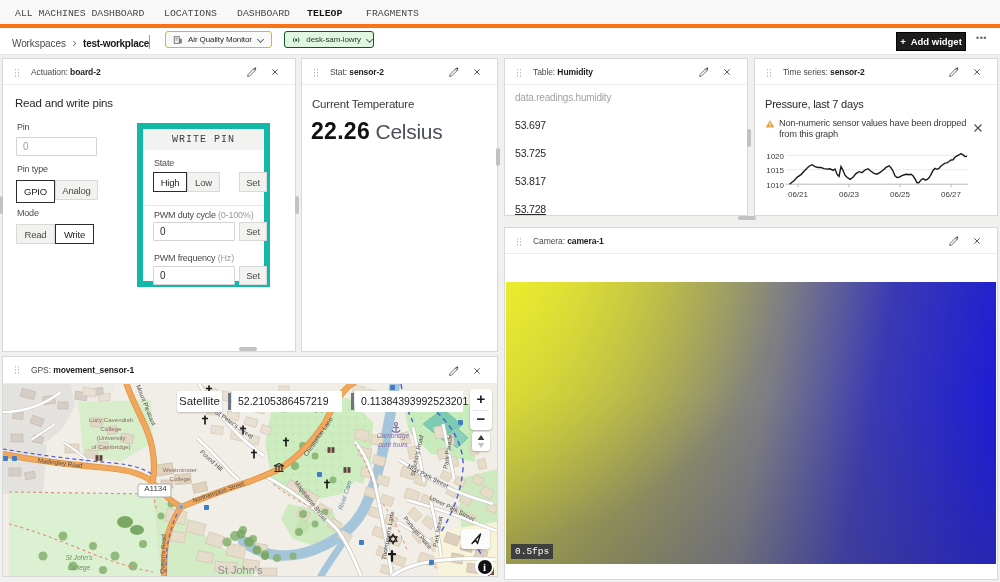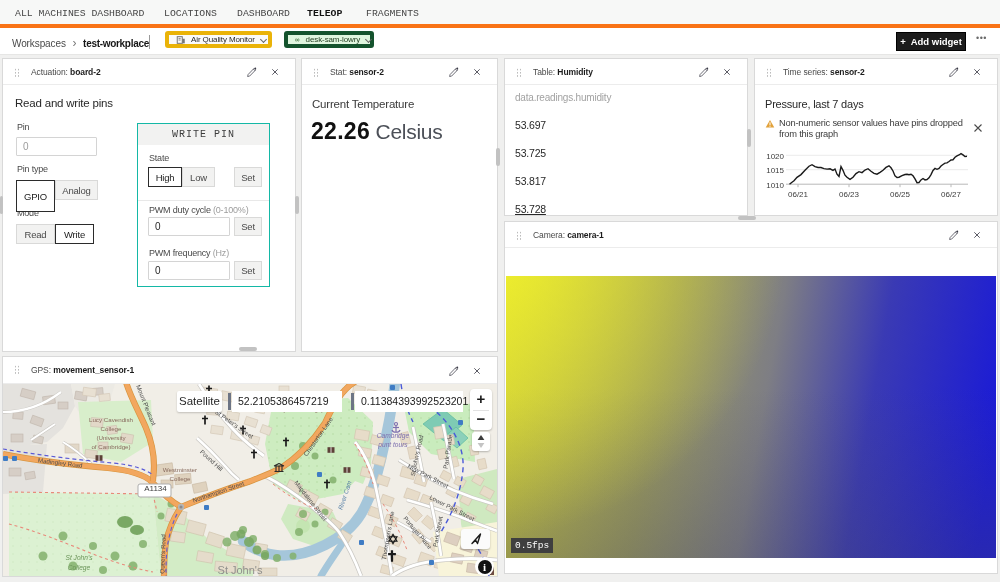--- a/index.html
+++ b/index.html
@@ -9,22 +9,22 @@
 .topnav { position:absolute; left:0; top:0; width:1000px; height:28px; background:#f7f8f7; border-bottom:4px solid #f97316; font-family:"Liberation Mono",monospace; font-size:9.8px; color:#464646; }
 .topnav span { position:absolute; top:8px; white-space:pre; }
 .topnav .act { color:#131313; font-weight:bold; }
 
 .toolbar { position:absolute; left:0; top:28px; width:1000px; height:27px; background:#ffffff; border-bottom:1px solid #e6e6e5; }
 .crumb { position:absolute; left:12px; top:7px; font-size:10px; letter-spacing:-0.1px; color:#4a4a4a; white-space:nowrap; }
 .crumb b { color:#161616; font-weight:bold; letter-spacing:-0.3px; }
 .crumb .sep { color:#7a7a7a; padding:0 4px; font-size:12px; }
 .caret { display:inline-block; width:1px; height:14px; background:#9a9a9a; vertical-align:-2px; }
 .pill { position:absolute; top:3px; height:17px; border-radius:3px; font-size:8px; letter-spacing:-0.1px; display:flex; align-items:center; white-space:nowrap; }
-.pill1 { left:165px; width:107px; background:#fafafa; border:4px solid #eab308; color:#282828; }
-.pill2 { left:284px; width:90px; background:#e0f6df; border:4px solid #14532d; color:#1d3a1d; }
+.pill1 { left:165px; width:107px; background:#fafafa; border:1px solid #eab308; color:#282828; }
+.pill2 { left:284px; width:90px; background:#e0f6df; border:1px solid #14532d; color:#1d3a1d; }
 .chev { width:7px; height:7px; margin-left:6px; position:relative; }
 .chev:before { content:""; position:absolute; left:0; top:1px; width:4px; height:4px; border-right:1.1px solid #666; border-bottom:1.1px solid #666; transform:rotate(45deg); }
 .addbtn { position:absolute; left:896px; top:4px; width:70px; height:19px; background:#1c1c1c; border:1px solid #000; color:#fff; font-size:9.5px; font-weight:bold; text-align:center; line-height:17px; white-space:nowrap; }
 .dots3 { position:absolute; left:976px; top:9px; width:14px; height:4px; color:#6a6a6a; font-size:9px; letter-spacing:0.5px; line-height:2px; }
 
 .card { position:absolute; background:#fff; border:1px solid #d9d9d9; }
 .whead { position:absolute; left:0; top:0; right:0; height:26px; border-bottom:1px solid #ececec; background:#fff; }
 .whead .ttl { position:absolute; left:28px; top:8px; font-size:8.5px; letter-spacing:-0.1px; color:#4a4a4a; white-space:nowrap; }
 .whead .ttl b { color:#1c1c1c; }
 .grip { position:absolute; left:11px; top:9px; width:6px; height:9px;
@@ -91,27 +91,27 @@
           <circle cx="11.3" cy="3.4" r="0.9" fill="#3a3a46"></circle>
         </svg>
       <svg class="wic xic" viewBox="0 0 14 14">
           <path d="M4.3 4.3l5.4 5.4M9.7 4.3l-5.4 5.4" stroke="#5c5c66" stroke-width="1"></path>
         </svg>
     </div>
     <div style="position:absolute; left:12px; top:38px; font-size:11.5px; letter-spacing:-0.2px; color:#282828;">Read and write pins</div>
     <div class="lbl" style="left:14px; top:63px;">Pin</div>
     <div class="inp ph" style="left:13px; top:78px; width:81px; height:19px;">0</div>
     <div class="lbl" style="left:14px; top:105px;">Pin type</div>
-    <div class="btn sel" style="left:13px; top:121px; width:39px; height:32px;">GPIO</div>
+    <div class="btn sel" style="left:13px; top:121px; width:39px; height:23px;">GPIO</div>
     <div class="btn" style="left:52px; top:121px; width:43px; height:20px;">Analog</div>
     <div class="lbl" style="left:14px; top:149px;">Mode</div>
     <div class="btn" style="left:13px; top:165px; width:39px; height:20px;">Read</div>
     <div class="btn sel" style="left:52px; top:165px; width:39px; height:20px;">Write</div>
 
-    <div style="position:absolute; left:134px; top:64px; width:133px; height:164px; border:1px solid #14b8a6;">
+    <div style="position:absolute; left:134px; top:64px; width:133px; height:164px; border:6px solid #14b8a6;">
       <div style="position:absolute; left:0; top:0; right:0; height:21px; background:#f2f2f1; font-family:'Liberation Mono',monospace; font-size:10px; letter-spacing:1px; color:#3c3c3c; text-align:center; line-height:21px;">WRITE PIN</div>
       <div class="lbl" style="left:11px; top:29px;">State</div>
       <div class="btn sel" style="left:10px; top:43px; width:34px; height:20px;">High</div>
       <div class="btn" style="left:44px; top:43px; width:33px; height:20px;">Low</div>
       <div class="btn" style="left:96px; top:43px; width:28px; height:20px;">Set</div>
       <div style="position:absolute; left:0; top:76px; right:0; border-top:1px solid #e8e8e8;"></div>
       <div class="lbl" style="left:11px; top:81px;">PWM duty cycle <span class="dim">(0-100%)</span></div>
       <div class="inp" style="left:10px; top:93px; width:82px; height:19px;">0</div>
       <div class="btn" style="left:96px; top:93px; width:28px; height:19px;">Set</div>
       <div class="lbl" style="left:11px; top:124px;">PWM frequency <span class="dim">(Hz)</span></div>
@@ -175,21 +175,21 @@
       <svg class="wic xic" viewBox="0 0 14 14">
           <path d="M4.3 4.3l5.4 5.4M9.7 4.3l-5.4 5.4" stroke="#5c5c66" stroke-width="1"></path>
         </svg>
     </div>
     <div style="position:absolute; left:10px; top:39px; font-size:11px; letter-spacing:-0.2px; color:#282828;">Pressure, last 7 days</div>
     <svg style="position:absolute; left:10px; top:60px;" width="10" height="9.5" viewBox="0 0 14 13">
         <path d="M7 1.2L13 11.8H1z" fill="#e2a23b"></path>
         <rect x="6.3" y="4.5" width="1.4" height="4" fill="#fff"></rect>
         <rect x="6.3" y="9.3" width="1.4" height="1.4" fill="#fff"></rect>
       </svg>
-    <div style="position:absolute; left:24px; top:59px; width:190px; font-size:9.3px; letter-spacing:-0.2px; line-height:11.2px; color:#3c3c3c;">Non-numeric sensor values have pins dropped from this graph</div>
+    <div style="position:absolute; left:24px; top:59px; width:190px; font-size:9.3px; letter-spacing:-0.2px; line-height:11.2px; color:#3c3c3c;">Non-numeric sensor values have been dropped from this graph</div>
     <svg style="position:absolute; right:13px; top:63px; width:12px; height:12px;" viewBox="0 0 12 12">
         <path d="M2.5 2.5l7 7M9.5 2.5l-7 7" stroke="#4a4a4a" stroke-width="1.1"></path>
       </svg>
     <svg style="position:absolute; left:0; top:0;" width="242" height="156" viewBox="0 0 242 156">
       <line x1="31" y1="96.3" x2="213" y2="96.3" stroke="#ebebeb" stroke-width="1"></line>
       <line x1="31" y1="110.7" x2="213" y2="110.7" stroke="#ebebeb" stroke-width="1"></line>
       <line x1="31" y1="125.2" x2="213" y2="125.2" stroke="#b9b9b9" stroke-width="1"></line>
       <line x1="43" y1="125.2" x2="43" y2="128.2" stroke="#b9b9b9" stroke-width="1"></line>
       <line x1="94" y1="125.2" x2="94" y2="128.2" stroke="#b9b9b9" stroke-width="1"></line>
       <line x1="145" y1="125.2" x2="145" y2="128.2" stroke="#b9b9b9" stroke-width="1"></line>
@@ -198,21 +198,21 @@
       <text x="29" y="114.4" font-size="8" fill="#3c3c3c" text-anchor="end">1015</text>
       <text x="29" y="128.9" font-size="8" fill="#3c3c3c" text-anchor="end">1010</text>
       <text x="43" y="138" font-size="8" fill="#3c3c3c" text-anchor="middle">06/21</text>
       <text x="94" y="138" font-size="8" fill="#3c3c3c" text-anchor="middle">06/23</text>
       <text x="145" y="138" font-size="8" fill="#3c3c3c" text-anchor="middle">06/25</text>
       <text x="196" y="138" font-size="8" fill="#3c3c3c" text-anchor="middle">06/27</text>
       <polyline id="tsline" fill="none" stroke="#1a1a1a" stroke-width="1.4" points="34.5,125.3 37.0,123.2 39.0,121.8 42.0,118.3 46.0,115.6 50.0,111.3 54.0,107.2 57.0,105.7 60.0,107.7 63.0,108.5 66.0,108.5 69.0,109.6 72.0,110.1 75.0,109.8 78.0,111.4 80.0,110.0 82.0,115.2 84.0,117.5 86.0,107.5 88.0,111.3 90.0,116.2 92.0,118.3 95.0,120.4 98.0,118.3 101.0,114.6 104.0,112.7 107.0,113.6 110.0,111.0 113.0,109.7 116.0,112.3 119.0,114.3 122.0,115.2 125.0,113.3 128.0,111.3 131.0,108.4 134.0,106.8 136.0,108.8 138.0,112.0 140.0,116.9 142.0,118.5 144.0,118.2 147.0,116.7 150.0,115.5 152.0,115.2 154.0,115.7 156.0,115.2 158.0,116.8 160.0,119.9 162.0,123.7 164.0,123.5 166.0,120.9 168.0,119.5 170.0,120.9 172.0,120.5 174.0,118.8 176.0,115.6 178.0,111.4 180.0,109.4 182.0,110.3 184.0,109.4 186.0,107.0 188.0,105.5 190.0,104.1 192.0,103.9 194.0,102.5 196.0,101.0 198.0,100.8 200.0,98.3 202.0,96.9 204.0,96.0 206.0,94.7 208.0,95.9 210.0,97.6 212.0,97.3"></polyline>
     </svg>
   </div>
 
-  <div class="card" id="camera" style="left:504px; top:221px; width:494px; height:353px;padding-left:9px;">
+  <div class="card" id="camera" style="left:504px; top:227px; width:494px; height:353px;padding-left:9px;">
     <div class="whead">
       <div class="grip"></div>
       <div class="ttl">Camera: <b>camera-1</b></div>
       <svg class="wic pencil" viewBox="0 0 14 14">
           <g stroke="#5c5c66" stroke-width="0.9" fill="none">
             <path d="M3.6 11.5l0.5-2 6-6.2 1.6 1.6-6.1 6.2-2 0.4z"></path>
             <path d="M9.3 4.1l1.6 1.6"></path>
           </g>
           <circle cx="11.3" cy="3.4" r="0.9" fill="#3a3a46"></circle>
         </svg>

